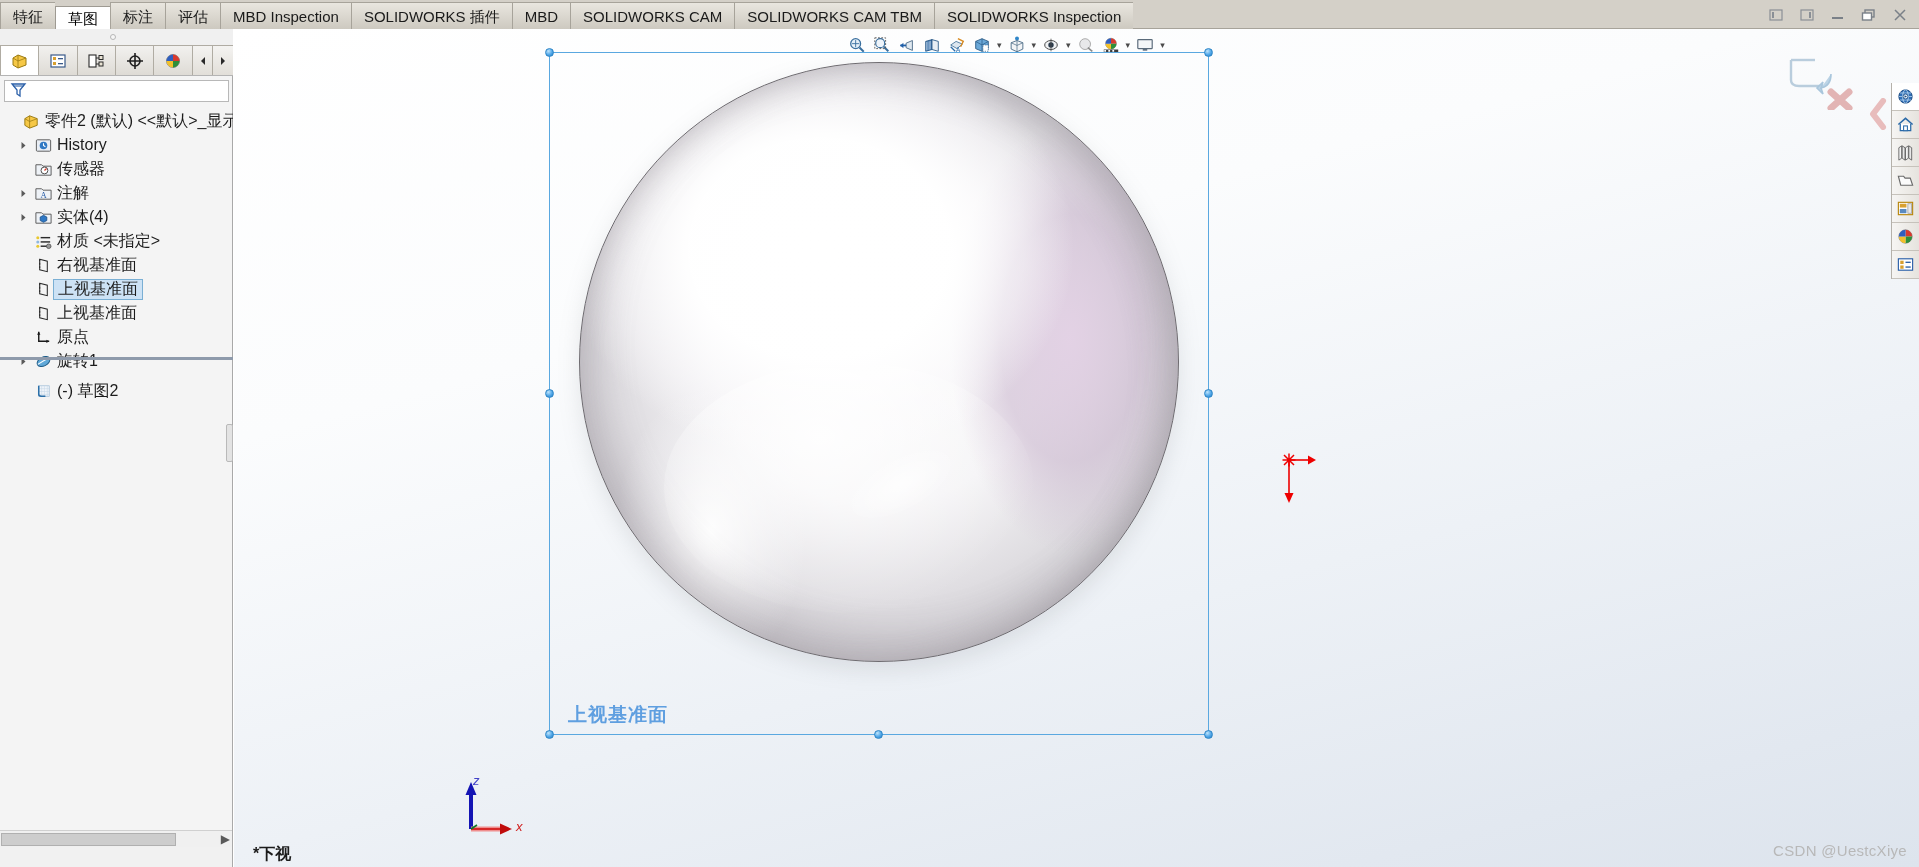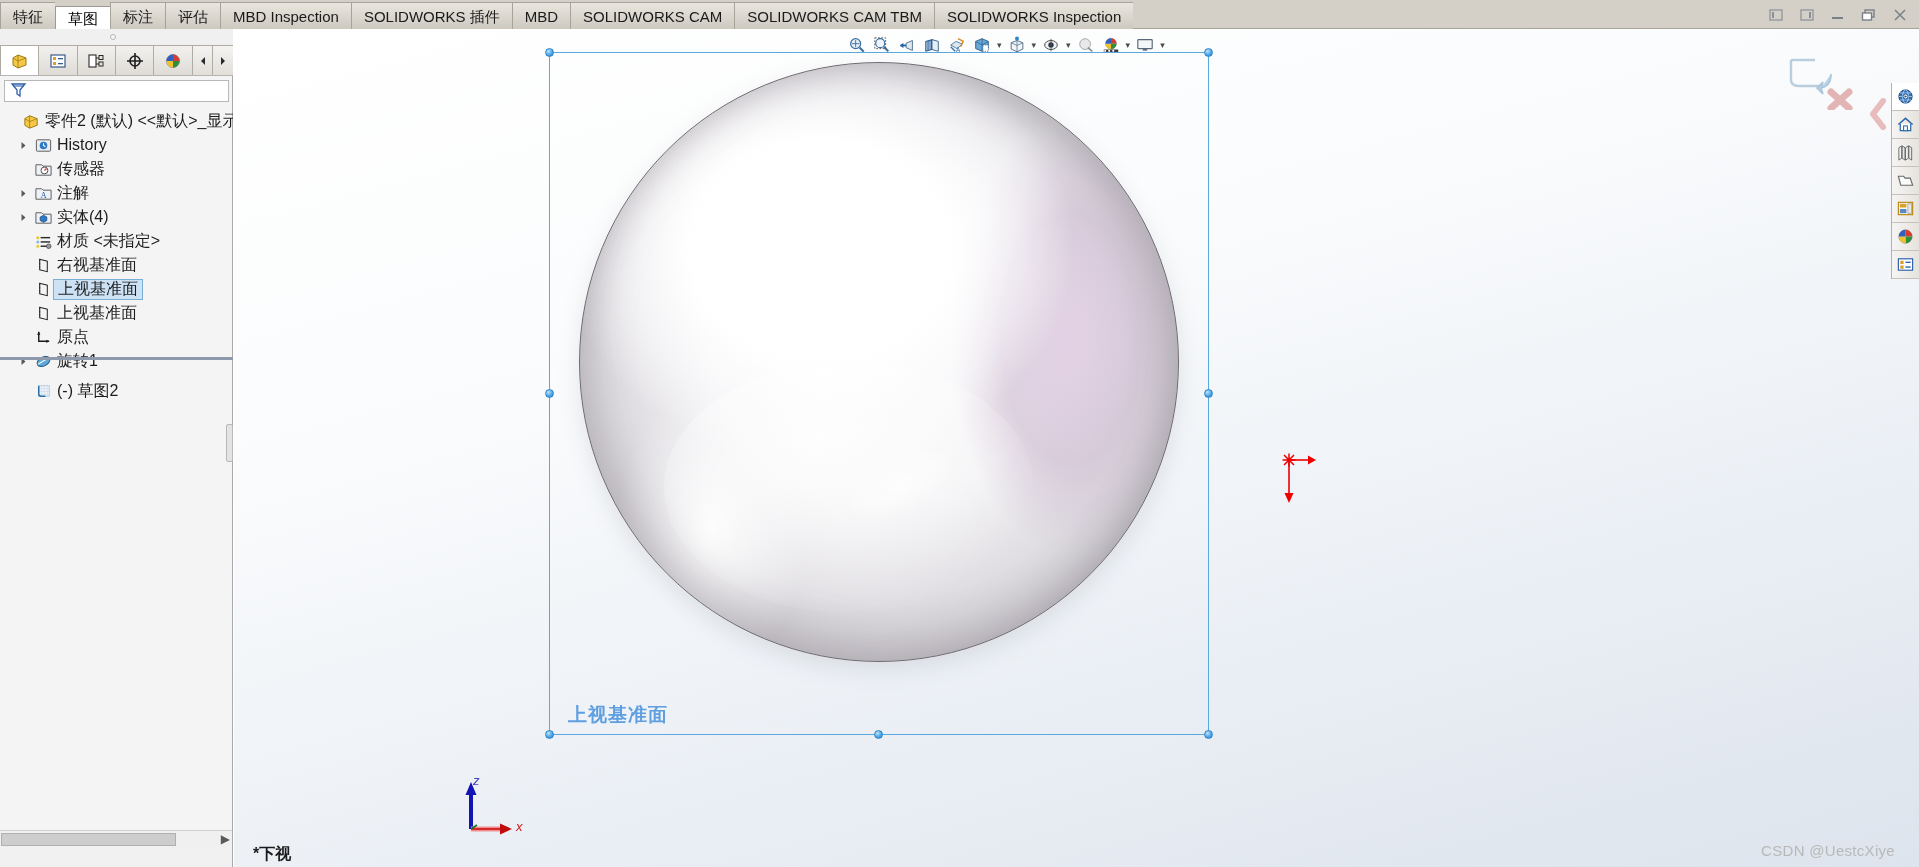--- a/index.html
+++ b/index.html
@@ -223,21 +223,21 @@
   
   #confcorner { position: absolute; right: 62px; top: 25px; width: 70px; height: 56px; }
 
   
   #statustext {
     position: absolute; left: 16px; bottom: 2px;
     font-size: 16px; font-weight: bold; color: #1b1b1b;
     padding-left: 3px;
   }
   #watermark {
-    position: absolute; right: 24px; bottom: 8px;
+    position: absolute; right: 12px; bottom: 8px;
     font-size: 15px; color: #b8b8b8;
     letter-spacing: 0.3px;
   }
 
   
   #righttb {
     position: absolute; right: 0; top: 54px; width: 28px;
     background: #eceae6;
     border-left: 1px solid #b5b1aa;
     display: flex; flex-direction: column;

